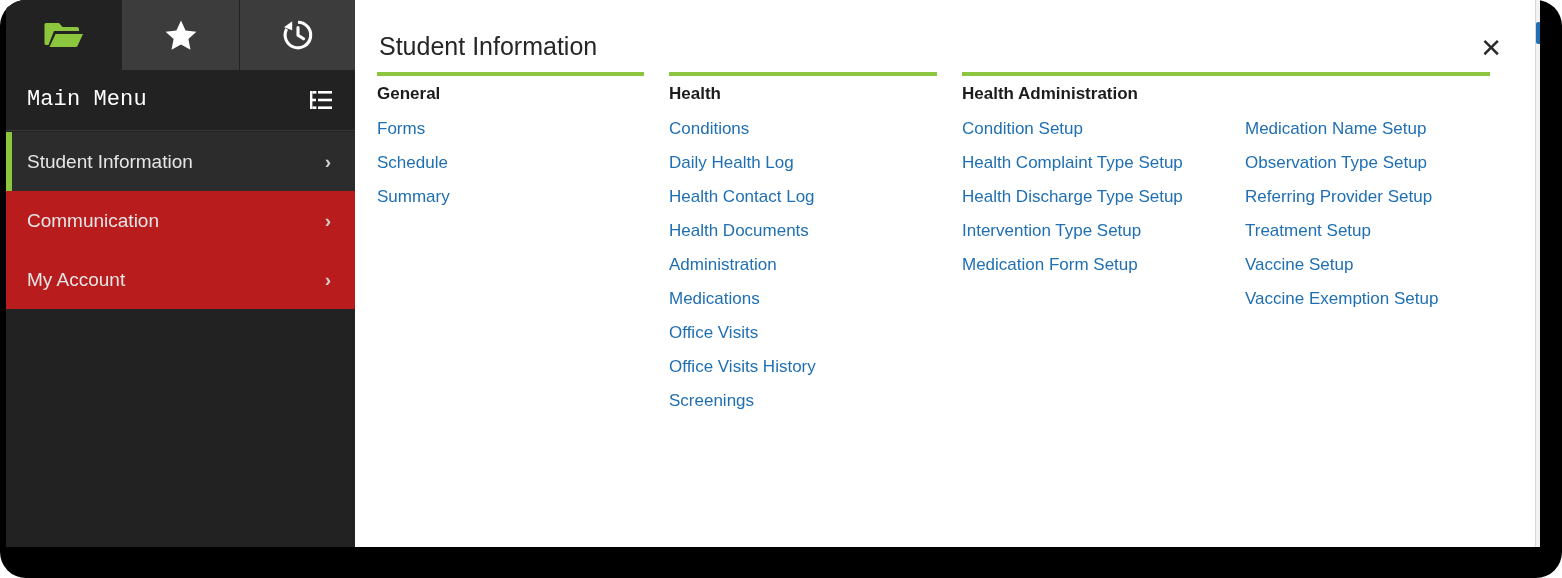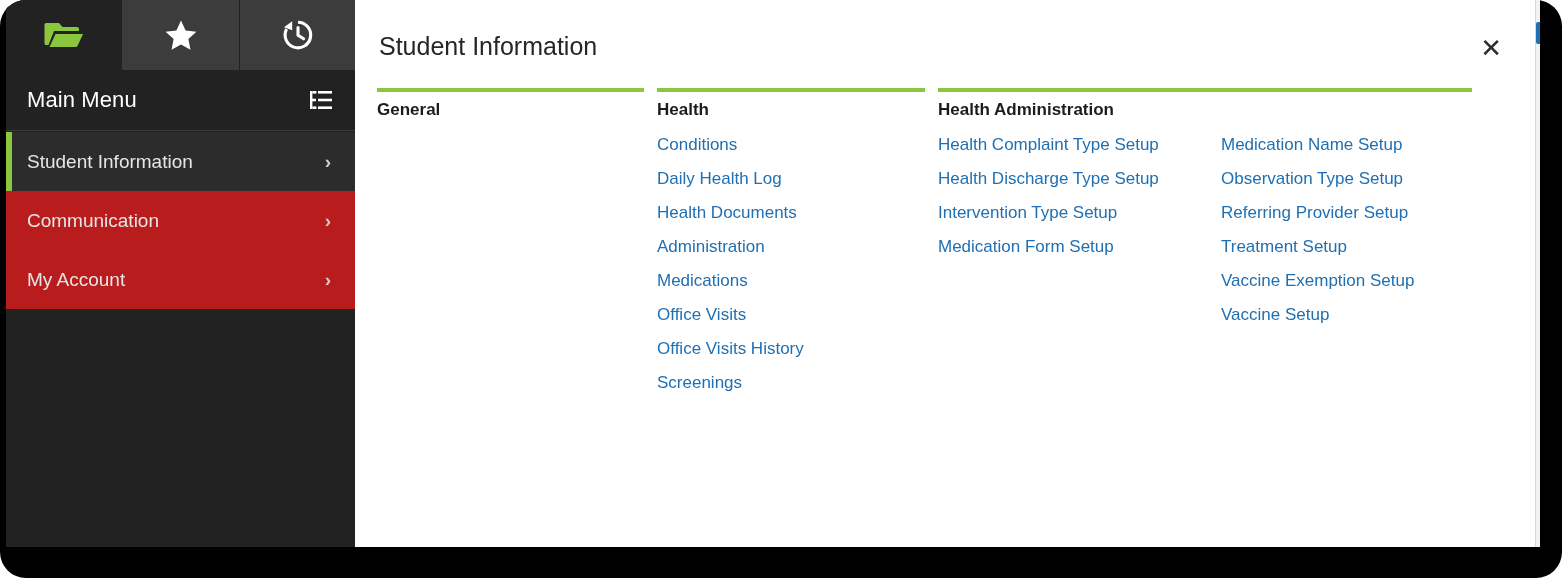--- a/index.html
+++ b/index.html
@@ -79,20 +79,21 @@
     padding: 0 22px 0 21px;
     border-bottom: 1px solid #3a3a3a;
     background: #222222;
   }
   #main-menu-title {
     color: #ffffff;
     font-size: 22px;
     font-weight: 400;
     letter-spacing: 0.1px;
     line-height: 1;
+    font-family: Liberation Mono, monospace;
   }
   #tree-toggle {
     cursor: pointer;
     display: flex;
     align-items: center;
   }
 
   #sidebar-nav {
     flex: 1 1 auto;
     background: #222222;
@@ -167,22 +168,22 @@
     cursor: pointer;
     padding: 0 8px;
     margin-top: 1px;
     font-weight: 400;
     user-select: none;
   }
 
   
   #columns {
     display: flex;
-    margin-top: 27px;
-    gap: 0;
+    margin-top: 11px;
+    gap: 12px;
   }
 
   .group {
     padding-right: 0;
   }
   .group.general      { width: 280px; flex: 0 0 280px; }
   .group.health       { width: 281px; flex: 0 0 281px; }
   .group.healthadmin  { flex: 1 1 auto; }
 
   .group-rule {
@@ -316,58 +317,67 @@
         <div id="panel-header-row">
           <div id="panel-title">Student Information</div>
           <div id="panel-close">✕</div>
         </div>
 
         <div id="columns">
 
           <div class="group general">
             <div class="group-rule"></div>
             <div class="group-title">General</div>
+            <div class="links-wrap">
+              <div class="link-col">
+                <a class="menu-link">Forms</a>
+                <a class="menu-link">Schedule</a>
+                <a class="menu-link">Summary</a>
+              </div>
+            </div>
           </div>
 
           <div class="group health">
             <div class="group-rule"></div>
             <div class="group-title">Health</div>
             <div class="links-wrap">
               <div class="link-col">
                 <a class="menu-link">Conditions</a>
                 <a class="menu-link">Daily Health Log</a>
+                <a class="menu-link">Health Contact Log</a>
                 <a class="menu-link">Health Documents</a>
                 <a class="menu-link">Administration</a>
                 <a class="menu-link">Medications</a>
                 <a class="menu-link">Office Visits</a>
                 <a class="menu-link">Office Visits History</a>
                 <a class="menu-link">Screenings</a>
               </div>
             </div>
           </div>
 
           <div class="group healthadmin">
             <div class="group-rule"></div>
             <div class="group-title">Health Administration</div>
             <div class="links-wrap">
 
               <div class="link-col">
+                <a class="menu-link">Condition Setup</a>
                 <a class="menu-link">Health Complaint Type Setup</a>
                 <a class="menu-link">Health Discharge Type Setup</a>
                 <a class="menu-link">Intervention Type Setup</a>
                 <a class="menu-link">Medication Form Setup</a>
               </div>
 
               <div class="link-col">
                 <a class="menu-link">Medication Name Setup</a>
                 <a class="menu-link">Observation Type Setup</a>
                 <a class="menu-link">Referring Provider Setup</a>
                 <a class="menu-link">Treatment Setup</a>
+                <a class="menu-link">Vaccine Setup</a>
                 <a class="menu-link">Vaccine Exemption Setup</a>
-                <a class="menu-link">Vaccine Setup</a>
               </div>
 
             </div>
           </div>
 
         </div>
       </div>
 
       <div id="panel-scrollbar">
         <div id="panel-scrollbar-thumb"></div>

